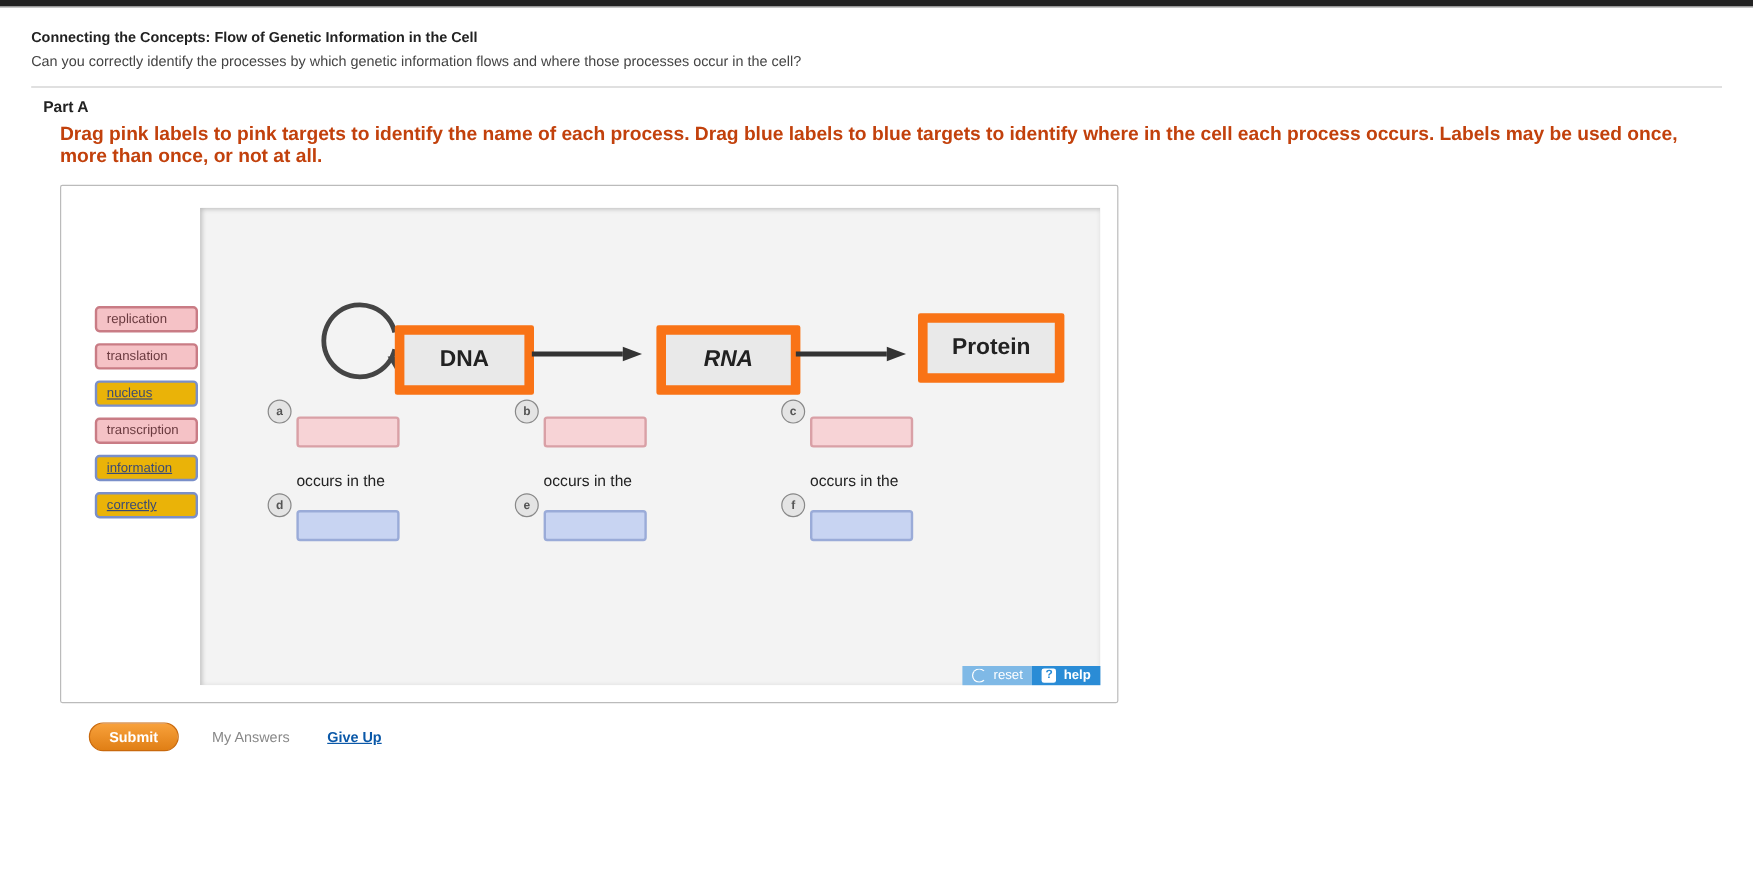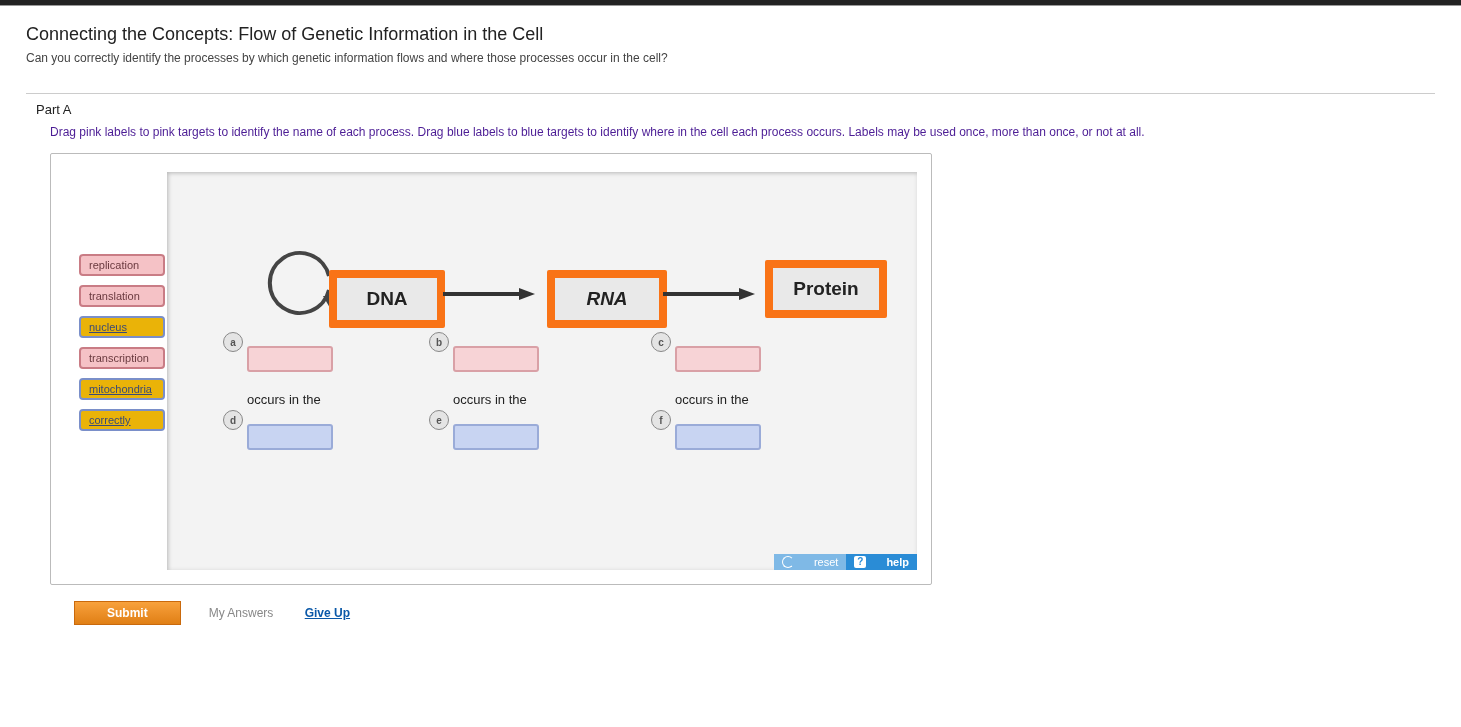--- a/index.html
+++ b/index.html
@@ -1,22 +1,22 @@
 <!DOCTYPE html>
 <html><head>
 <meta charset="utf-8">
 <style>
   html,body{margin:0;padding:0;font-family:Arial,Helvetica,sans-serif;background:#fff;color:#222;}
   .topbar{height:5px;background:#222;border-bottom:1px solid #999;}
   .page{padding:18px 26px 40px 26px;}
-  h1.title{font-size:18px;font-weight:normal;margin:0 0 6px 0;}
-  .subtitle{font-size:12px;color:#444;margin:0 0 28px 0;}
+  h1.title{font-size:12px;font-weight:bold;margin:0 0 6px 0;}
+  .subtitle{font-size:12px;color:#444;margin:0 0 14px 0;}
   hr.sep{border:none;border-top:1px solid #ccc;margin:0 0 8px 0;}
-  .part-label{font-size:13px;font-weight:normal;margin:6px 0 8px 0;padding-left:10px;}
-  .instructions{font-size:12px;font-weight:normal;margin:0 0 14px 24px;color:#4c1d95;}
+  .part-label{font-size:13px;font-weight:bold;margin:6px 0 8px 0;padding-left:10px;}
+  .instructions{font-size:16px;font-weight:bold;margin:0 0 14px 24px;color:#c2410c;}
   
   .activity-wrap{margin-left:24px;}
   .activity{width:880px;height:430px;border:1px solid #bbb;border-radius:2px;position:relative;background:#fff;}
   
   
   .palette{position:absolute;left:28px;top:100px;display:flex;flex-direction:column;gap:9px;align-items:center;}
   .drag-label{width:86px;height:22px;border-radius:4px;font-size:11px;display:flex;align-items:center;justify-content:flex-start;padding-left:8px;box-sizing:border-box;cursor:move;}
   .drag-label.pink{background:#f5c2c6;border:2px solid #c97c85;color:#6a3a3f;}
   .drag-label.blue{background:#eab308;border:2px solid #7a8fc9;color:#3a4a75;text-decoration:underline;}
 
@@ -50,29 +50,29 @@
   .drop.pink{background:#f7d3d6;border:2px solid #d9a0a6;}
   .drop.blue{background:#c8d4f2;border:2px solid #9aabd8;}
   .da{left:80px;top:174px;} .db{left:286px;top:174px;} .dc{left:508px;top:174px;}
   .dd{left:80px;top:252px;} .de{left:286px;top:252px;} .df{left:508px;top:252px;}
   
   .occurs{position:absolute;font-size:13px;color:#222;}
   .oa{left:80px;top:220px;} .ob{left:286px;top:220px;} .oc{left:508px;top:220px;}
   
   
   .ctrlbar{position:absolute;right:0;bottom:0;display:flex;}
-  .ctrlbtn{font-size:11px;color:#fff;padding:2px 8px;display:flex;align-items:center;gap:20px;cursor:pointer;}
+  .ctrlbtn{font-size:11px;color:#fff;padding:2px 8px;display:flex;align-items:center;gap:6px;cursor:pointer;}
   .ctrlbtn.reset{background:#7fb9e6;}
   .ctrlbtn.help{background:#2a8cd6;font-weight:bold;}
   .ctrlbtn .q{display:inline-block;width:12px;height:12px;border-radius:2px;background:#fff;color:#2a8cd6;font-size:10px;text-align:center;line-height:12px;font-weight:bold;}
   .ctrlbtn .rs{display:inline-block;width:10px;height:10px;border:1.5px solid #fff;border-right-color:transparent;border-radius:50%;}
   
   
   .footer-row{margin:16px 0 0 24px;display:flex;align-items:center;gap:28px;}
-  .submit-btn{background:linear-gradient(#f8a13c,#e07f15);color:#fff;border:1px solid #c9690c;border-radius:0;font-size:12px;font-weight:bold;padding:4px 32px;cursor:pointer;}
+  .submit-btn{background:linear-gradient(#f8a13c,#e07f15);color:#fff;border:1px solid #c9690c;border-radius:12px;font-size:12px;font-weight:bold;padding:4px 16px;cursor:pointer;}
   .footer-links{font-size:12px;color:#888;}
   .footer-links .giveup{color:#0a58a8;font-weight:bold;text-decoration:underline;cursor:pointer;margin-left:28px;}
 </style>
 </head>
 <body>
 
 <div class="topbar"></div>
 
 <div class="page">
 
@@ -84,21 +84,21 @@
   <div class="instructions">Drag pink labels to pink targets to identify the name of each process. Drag blue labels to blue targets to identify where in the cell each process occurs. Labels may be used once, more than once, or not at all.</div>
 
   <div class="activity-wrap">
     <div class="activity">
 
       <div class="palette">
         <div class="drag-label pink">replication</div>
         <div class="drag-label pink">translation</div>
         <div class="drag-label blue">nucleus</div>
         <div class="drag-label pink">transcription</div>
-        <div class="drag-label blue">mitochondria</div>
+        <div class="drag-label blue">information</div>
         <div class="drag-label blue">correctly</div>
       </div>
 
       <div class="canvas">
 
         <div class="circle-arrow">
           <svg width="78" height="78" viewBox="0 0 78 78">
             <path d="M 66 46 A 30 30 0 1 1 66 32" fill="none" stroke="#444" stroke-width="4"></path>
             <polygon points="60,52 74,52 67,64" fill="#444"></polygon>
           </svg>

